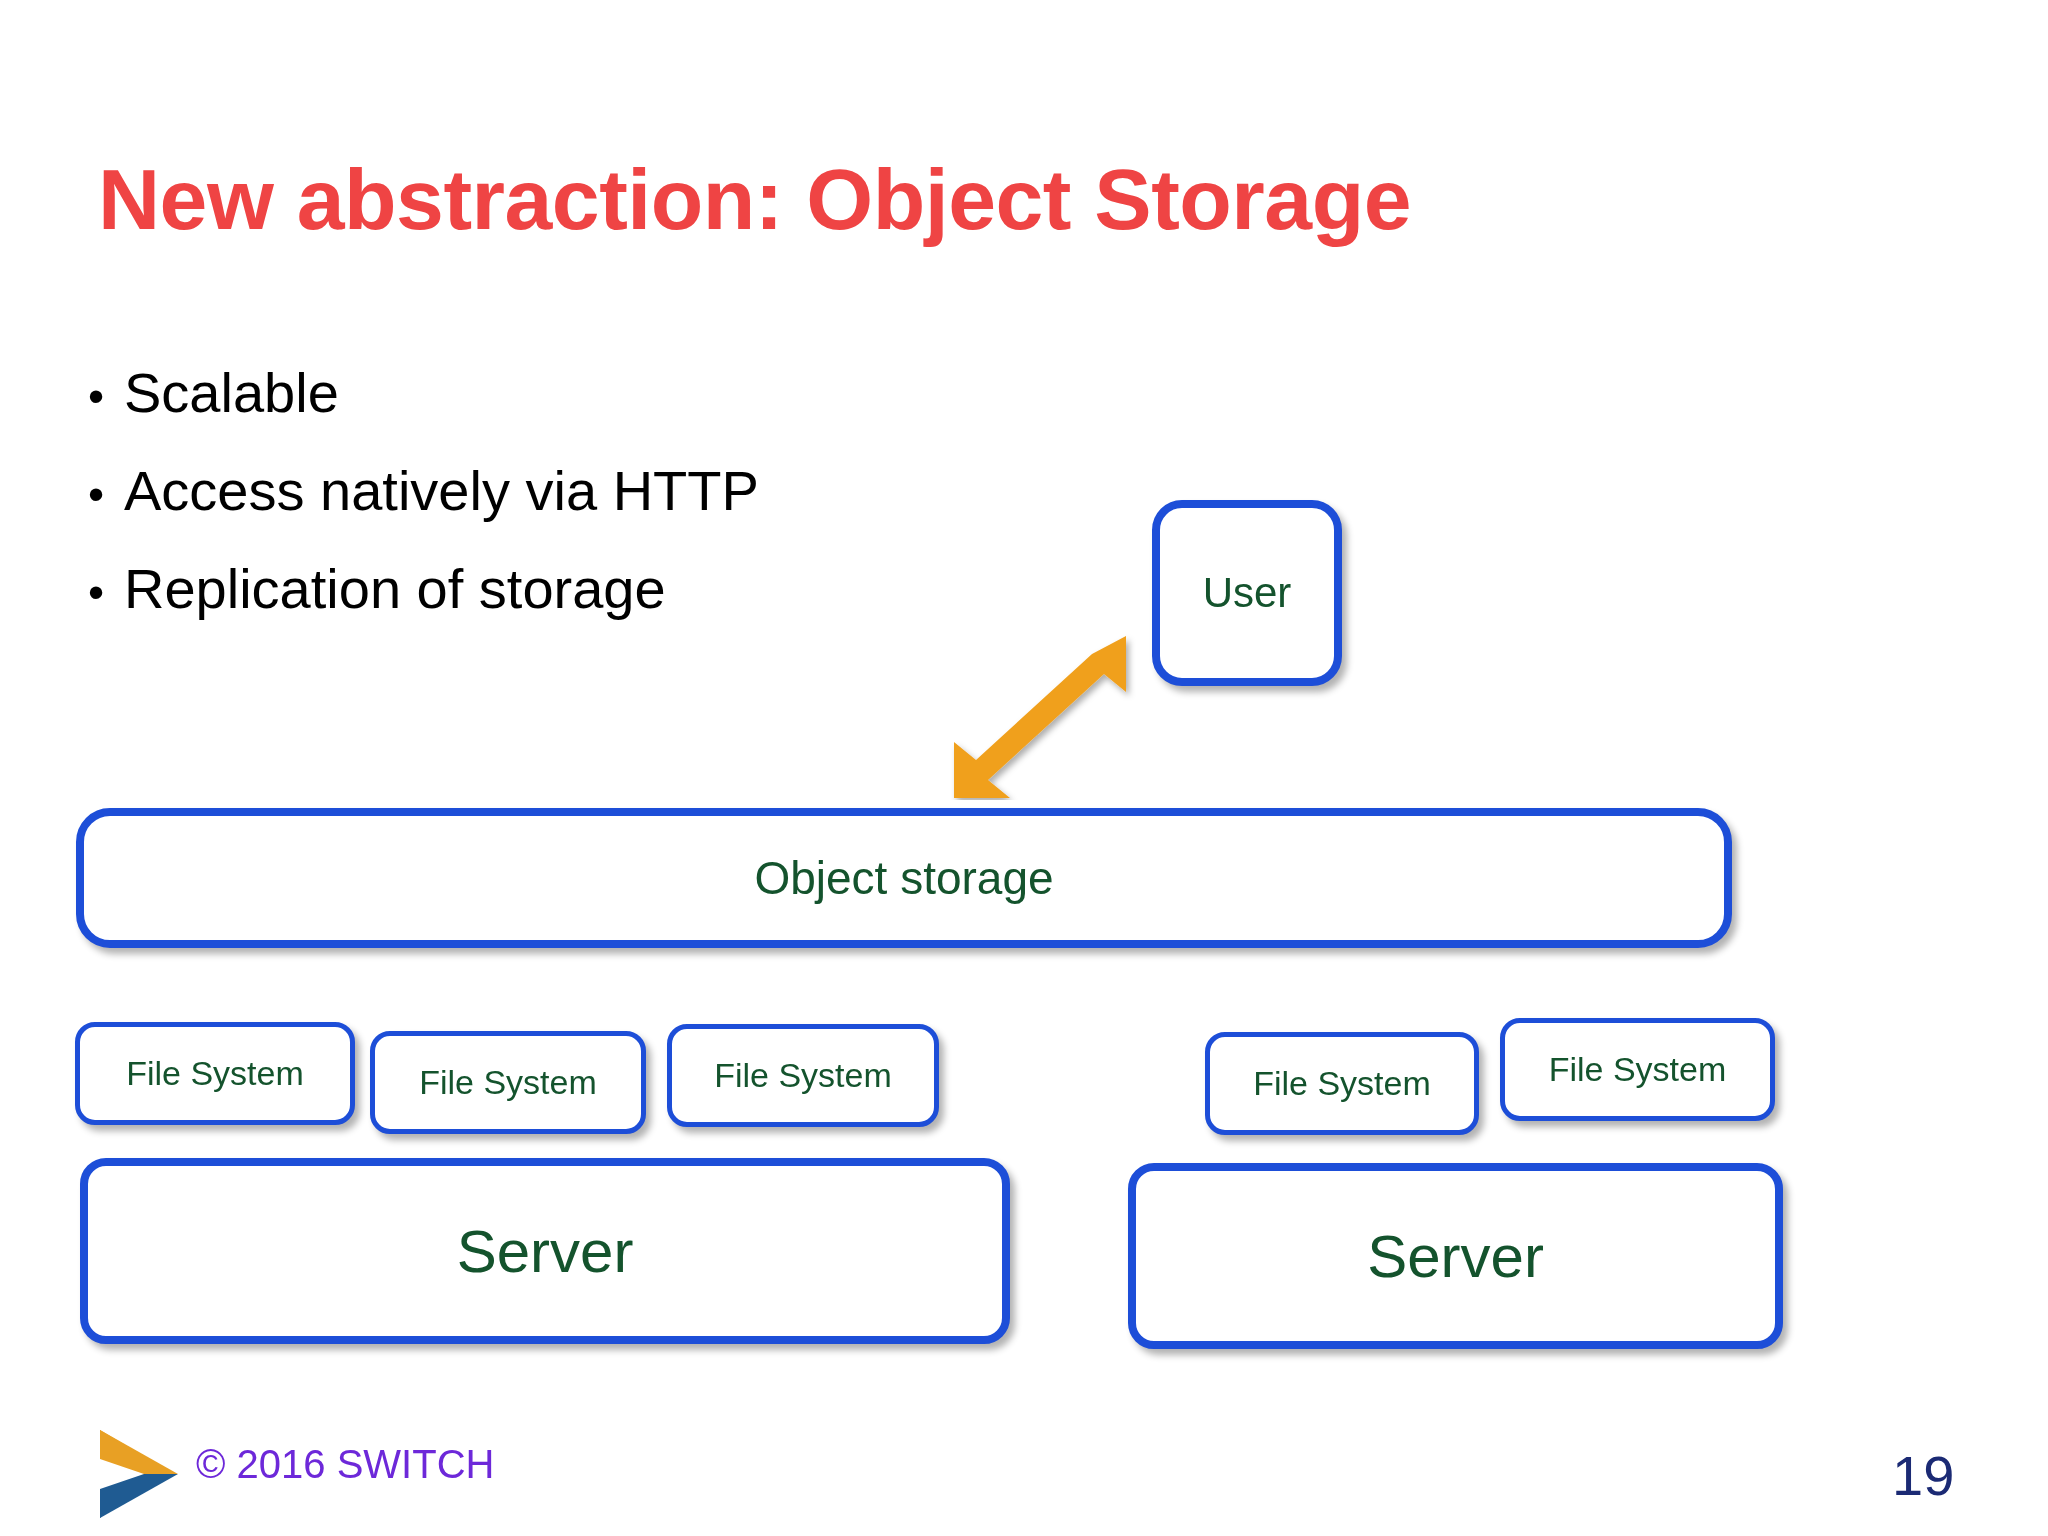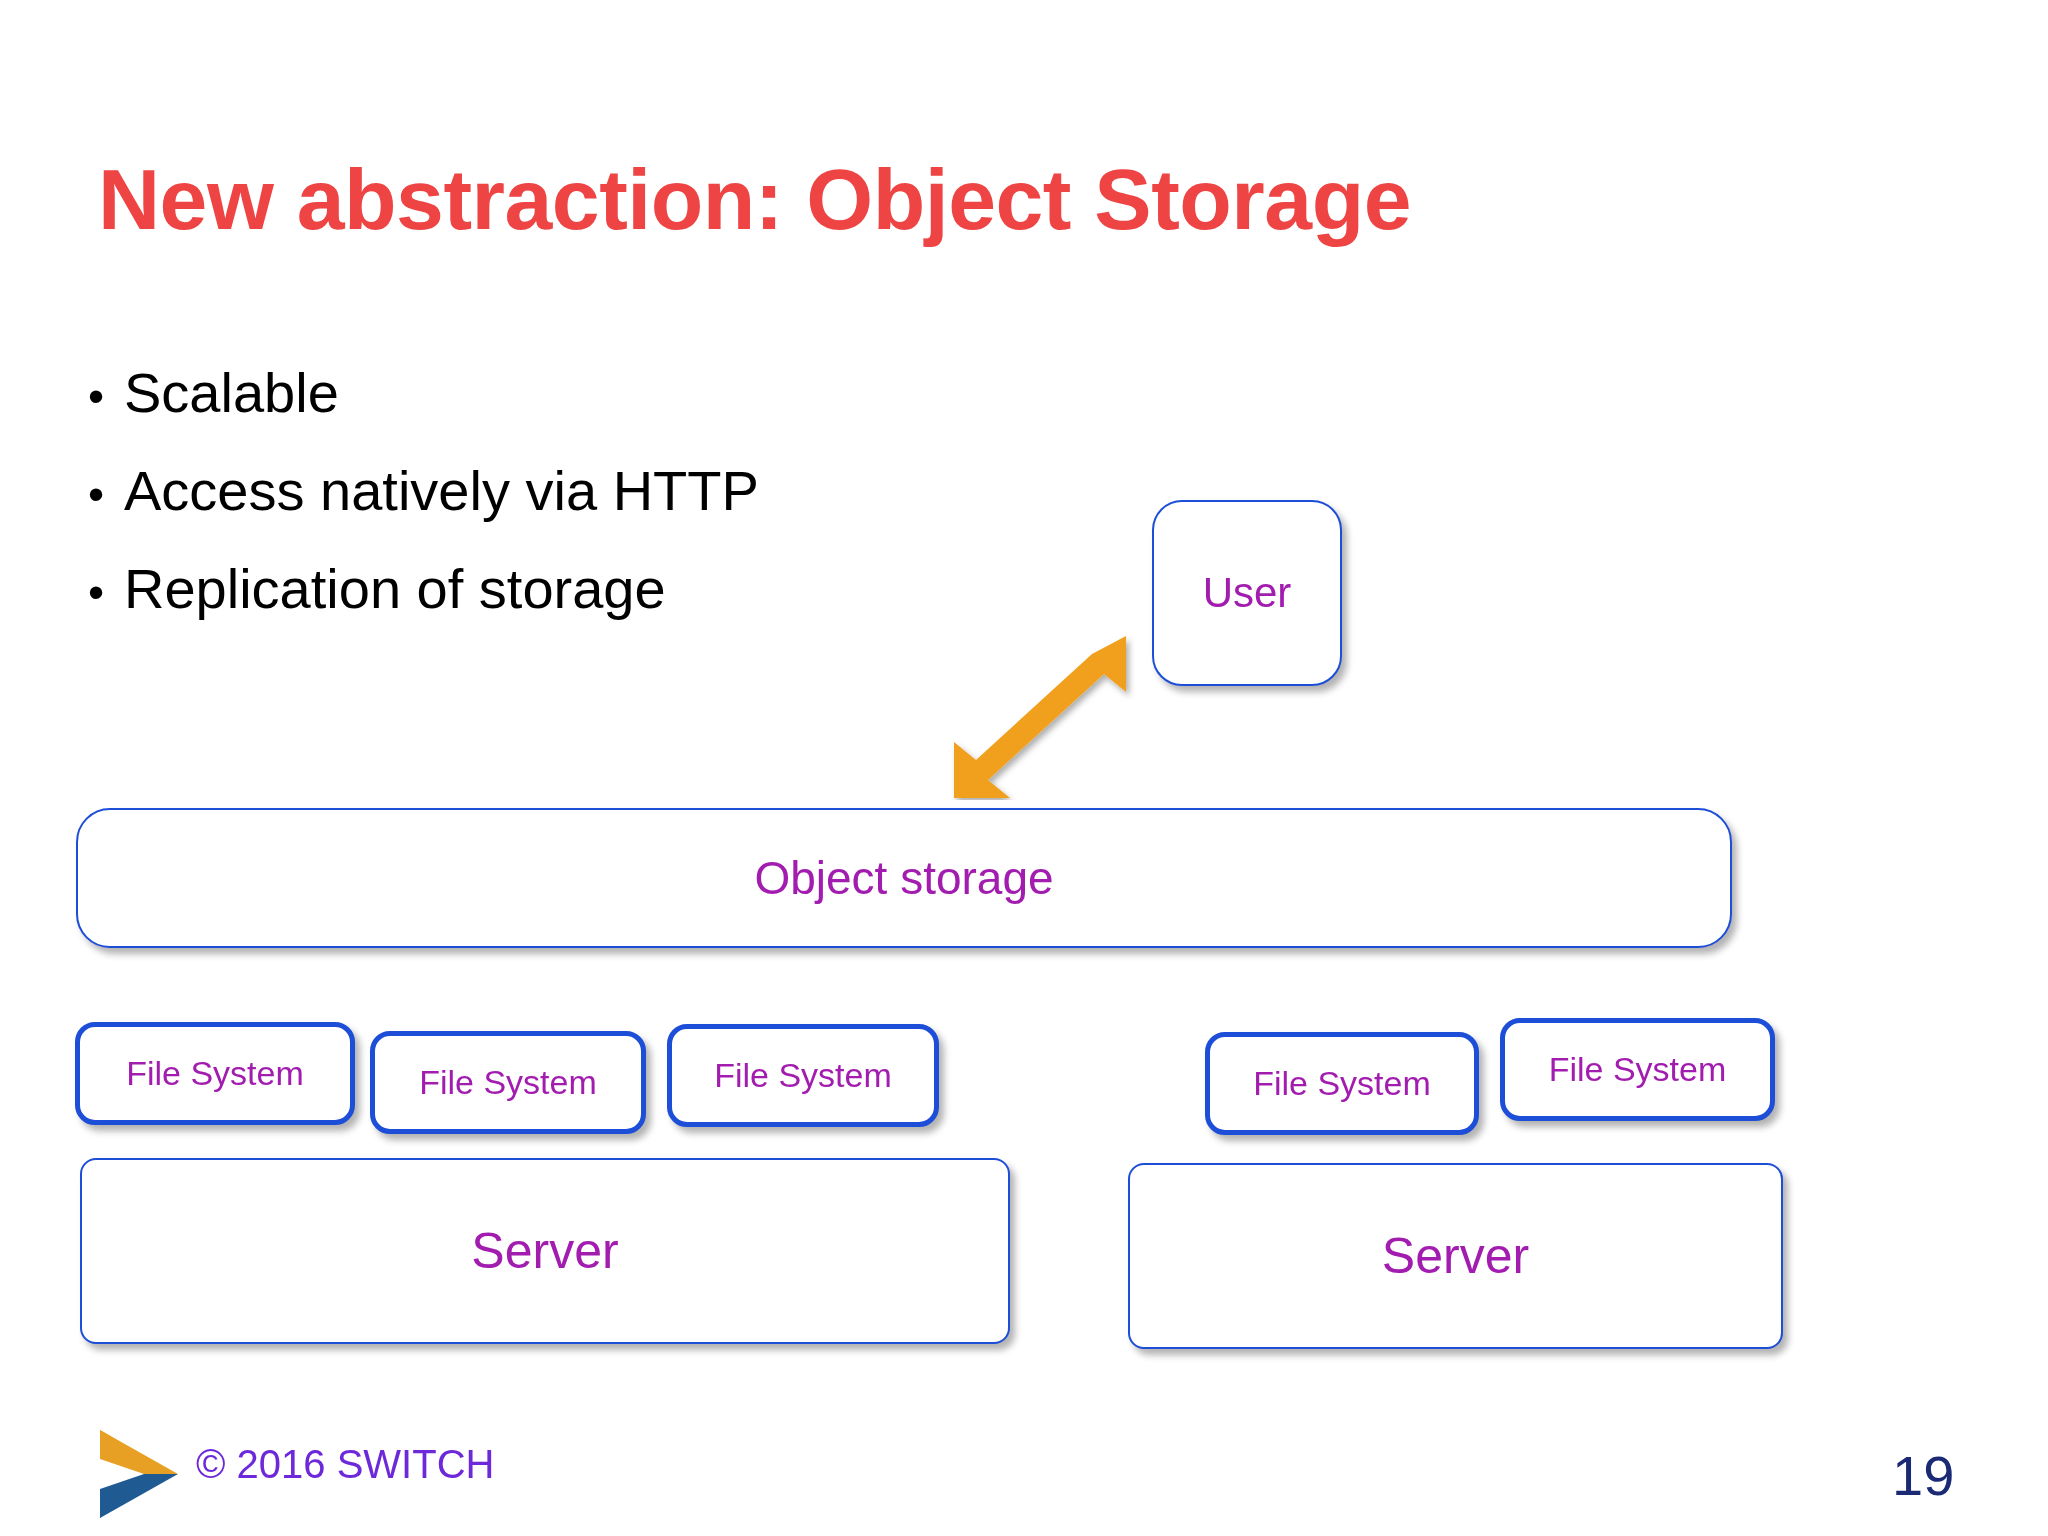--- a/index.html
+++ b/index.html
@@ -54,26 +54,26 @@
   }
   .bullet-text {
     flex: 1 1 auto;
     white-space: nowrap;
   }
 
   
   .dbox {
     position: absolute;
     background: #ffffff;
-    border: 2px solid #1d4ed8;
+    border: 8px solid #1d4ed8;
     box-sizing: border-box;
     display: flex;
     align-items: center;
     justify-content: center;
-    color: #a21caf;
+    color: #14532d;
     box-shadow: 5px 6px 7px rgba(0,0,0,0.30);
   }
 
   
   #user-box {
     left: 1152px;
     top: 500px;
     width: 190px;
     height: 186px;
     border-radius: 30px;
@@ -98,22 +98,22 @@
     height: 103px;
   }
   #fs-1 { left: 75px;   top: 1022px; width: 280px; }
   #fs-2 { left: 370px;  top: 1031px; width: 276px; }
   #fs-3 { left: 667px;  top: 1024px; width: 272px; }
   #fs-4 { left: 1205px; top: 1032px; width: 274px; }
   #fs-5 { left: 1500px; top: 1018px; width: 275px; }
 
   
   .server-box {
-    border-radius: 16px;
-    font-size: 50px;
+    border-radius: 26px;
+    font-size: 60px;
     height: 186px;
   }
   #server-left  { left: 80px;   top: 1158px; width: 930px; }
   #server-right { left: 1128px; top: 1163px; width: 655px; }
 
   
   #double-arrow {
     position: absolute;
     left: 948px;
     top: 630px;

